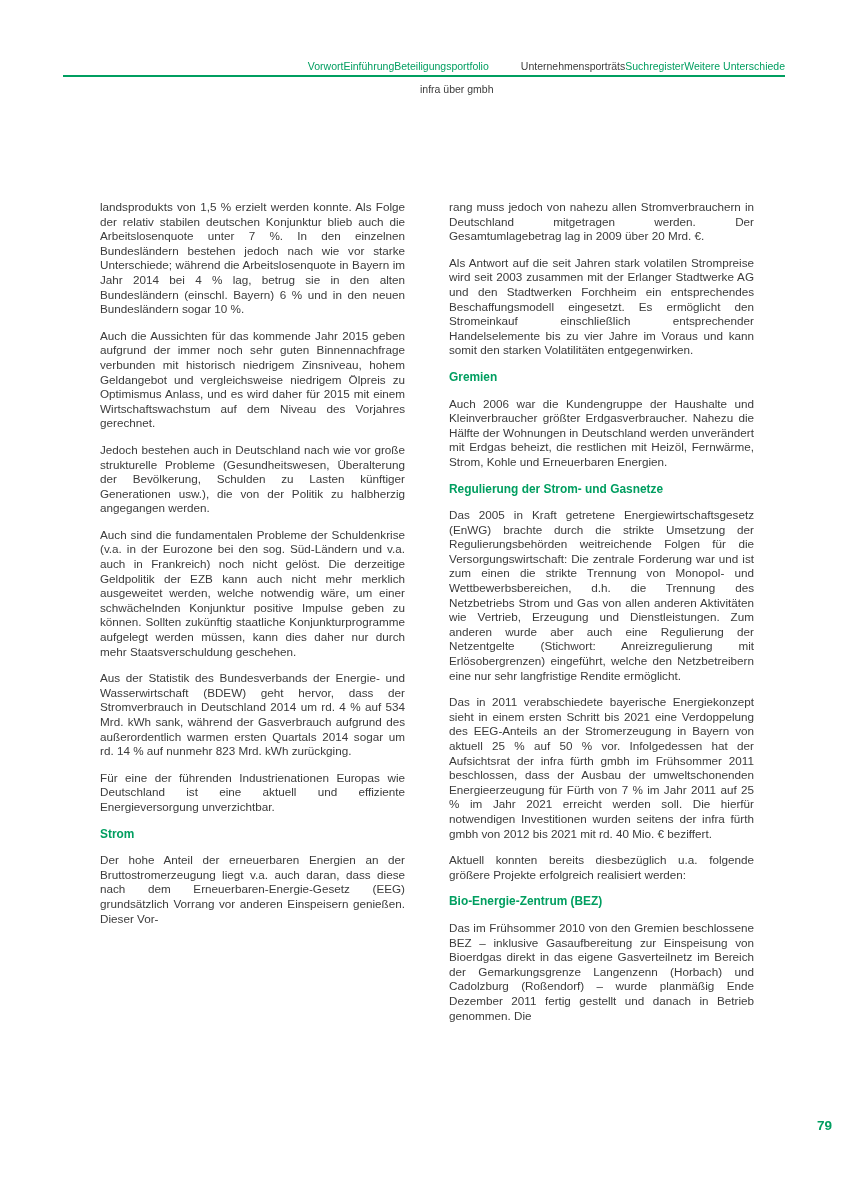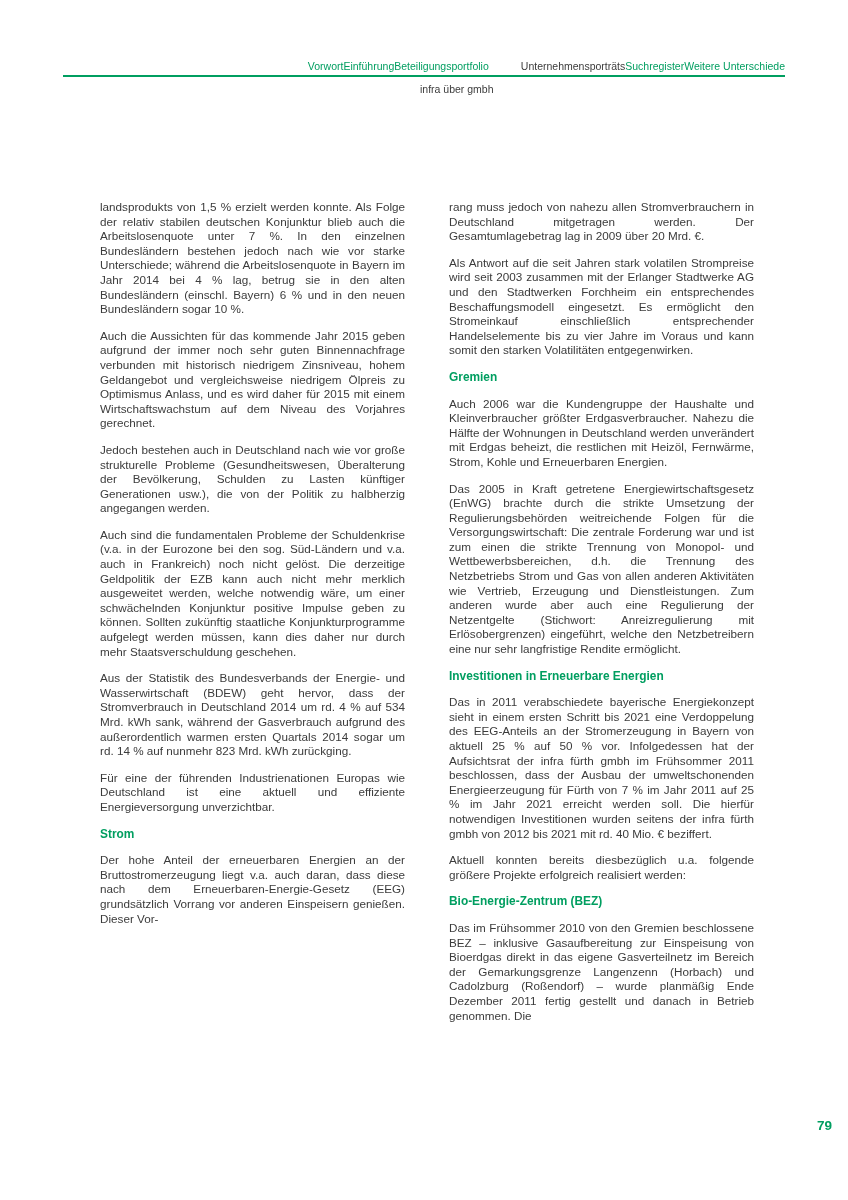--- a/index.html
+++ b/index.html
@@ -76,22 +76,22 @@
         <p>Aus der Statistik des Bundesverbands der Energie- und Wasserwirtschaft (BDEW) geht hervor, dass der Stromverbrauch in Deutschland 2014 um rd. 4 % auf 534 Mrd. kWh sank, während der Gasverbrauch aufgrund des außerordentlich warmen ersten Quartals 2014 sogar um rd. 14 % auf nunmehr 823 Mrd. kWh zurückging.</p>
         <p>Für eine der führenden Industrienationen Europas wie Deutschland ist eine aktuell und effiziente Energieversorgung unverzichtbar.</p>
         <h3>Strom</h3>
         <p>Der hohe Anteil der erneuerbaren Energien an der Bruttostromerzeugung liegt v.a. auch daran, dass diese nach dem Erneuerbaren-Energie-Gesetz (EEG) grundsätzlich Vorrang vor anderen Einspeisern genießen. Dieser Vor-</p>
       </div>
     <div class="col">
         <p>rang muss jedoch von nahezu allen Stromverbrauchern in Deutschland mitgetragen werden. Der Gesamtumlagebetrag lag in 2009 über 20 Mrd. €.</p>
         <p>Als Antwort auf die seit Jahren stark volatilen Strompreise wird seit 2003 zusammen mit der Erlanger Stadtwerke AG und den Stadtwerken Forchheim ein entsprechendes Beschaffungsmodell eingesetzt. Es ermöglicht den Stromeinkauf einschließlich entsprechender Handelselemente bis zu vier Jahre im Voraus und kann somit den starken Volatilitäten entgegenwirken.</p>
         <h3>Gremien</h3>
         <p>Auch 2006 war die Kundengruppe der Haushalte und Kleinverbraucher größter Erdgasverbraucher. Nahezu die Hälfte der Wohnungen in Deutschland werden unverändert mit Erdgas beheizt, die restlichen mit Heizöl, Fernwärme, Strom, Kohle und Erneuerbaren Energien.</p>
+        <h3>Regulierung der Strom- und Gasnetze</h3>
         <p>Das 2005 in Kraft getretene Energiewirtschaftsgesetz (EnWG) brachte durch die strikte Umsetzung der Regulierungsbehörden weitreichende Folgen für die Versorgungswirtschaft: Die zentrale Forderung war und ist zum einen die strikte Trennung von Monopol- und Wettbewerbsbereichen, d.h. die Trennung des Netzbetriebs Strom und Gas von allen anderen Aktivitäten wie Vertrieb, Erzeugung und Dienstleistungen. Zum anderen wurde aber auch eine Regulierung der Netzentgelte (Stichwort: Anreizregulierung mit Erlösobergrenzen) eingeführt, welche den Netzbetreibern eine nur sehr langfristige Rendite ermöglicht.</p>
-        <h3>Investitionen in Erneuerbare Energien</h3>
         <p>Das in 2011 verabschiedete bayerische Energiekonzept sieht in einem ersten Schritt bis 2021 eine Verdoppelung des EEG-Anteils an der Stromerzeugung in Bayern von aktuell 25 % auf 50 % vor. Infolgedessen hat der Aufsichtsrat der infra fürth gmbh im Frühsommer 2011 beschlossen, dass der Ausbau der umweltschonenden Energieerzeugung für Fürth von 7 % im Jahr 2011 auf 25 % im Jahr 2021 erreicht werden soll. Die hierfür notwendigen Investitionen wurden seitens der infra fürth gmbh von 2012 bis 2021 mit rd. 40 Mio. € beziffert.</p>
         <p>Aktuell konnten bereits diesbezüglich u.a. folgende größere Projekte erfolgreich realisiert werden:</p>
         <h3>Bio-Energie-Zentrum (BEZ)</h3>
         <p>Das im Frühsommer 2010 von den Gremien beschlossene BEZ – inklusive Gasaufbereitung zur Einspeisung von Bioerdgas direkt in das eigene Gasverteilnetz im Bereich der Gemarkungsgrenze Langenzenn (Horbach) und Cadolzburg (Roßendorf) – wurde planmäßig Ende Dezember 2011 fertig gestellt und danach in Betrieb genommen. Die</p>
       </div>
   </div>
 
   <div class="page-number">79</div>
 
 </div>

